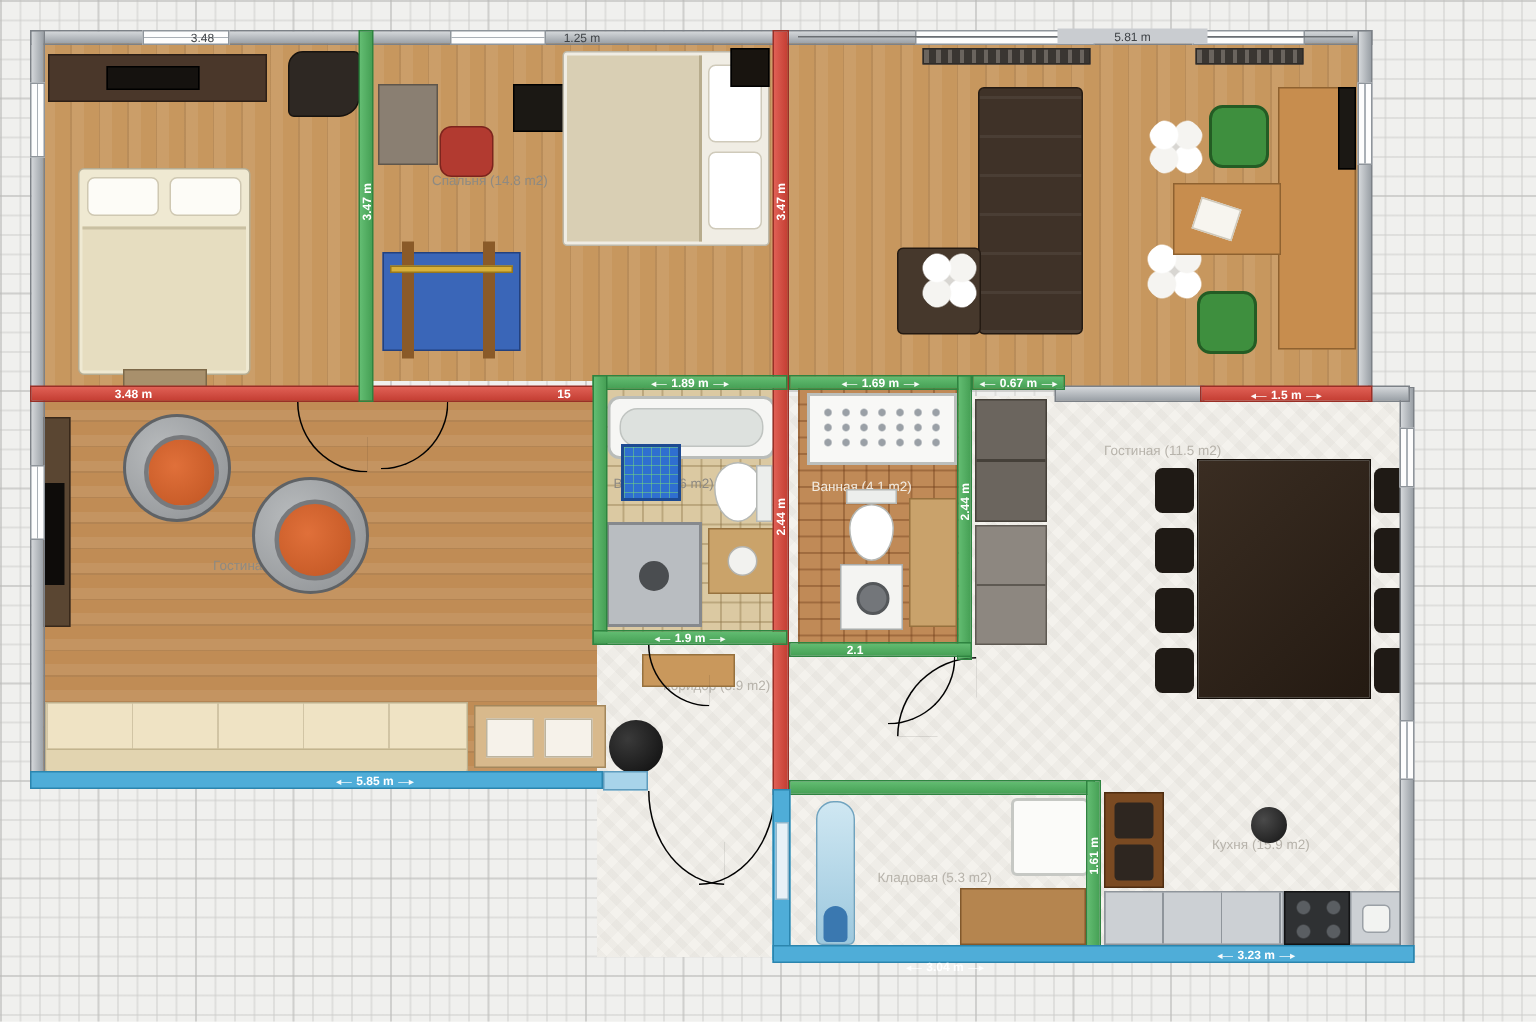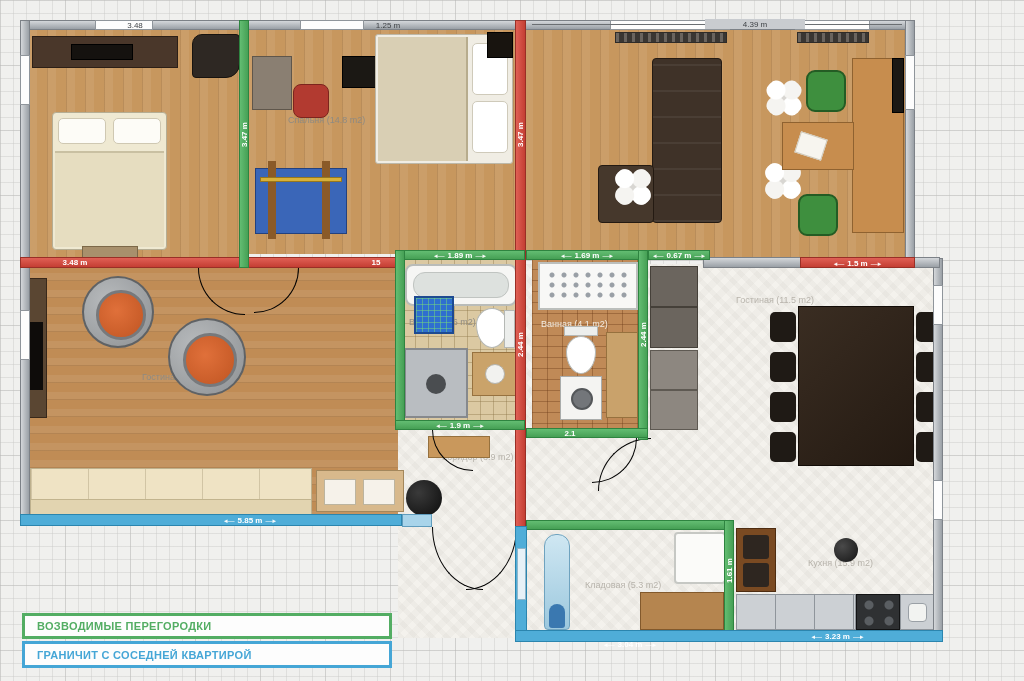--- a/index.html
+++ b/index.html
@@ -249,38 +249,32 @@
   <div class="abs window window-h" style="left:795px;top:20px;width:75px;height:10px;"></div>
   <div class="abs window window-v" style="left:20px;top:55px;width:10px;height:50px;"></div>
   <div class="abs window window-v" style="left:20px;top:310px;width:10px;height:50px;"></div>
   <div class="abs window window-v" style="left:905px;top:55px;width:10px;height:55px;"></div>
   <div class="abs window window-v" style="left:933px;top:285px;width:10px;height:40px;"></div>
   <div class="abs window window-v" style="left:933px;top:480px;width:10px;height:40px;"></div>
 
   <div class="mline" style="left:532px;top:24px;width:370px;"></div>
   <span class="abs dim dark" style="left:85px;top:21px;width:100px;height:8px;">3.48</span>
   <span class="abs dim dark" style="left:348px;top:21px;width:80px;height:8px;">1.25 m</span>
-  <span class="abs dim dark" style="left:705px;top:19px;width:100px;height:10px;background:#c9ccd0;">4.39 m</span>
-  <span class="abs dim" style="left:30px;top:258px;width:90px;height:9px;">3.48 m</span>
+  <span class="abs dim dark" style="left:705px;top:19px;width:100px;height:10px;background:#c9ccd0;">5.81 m</span>
+  <span class="abs dim" style="left:44px;top:258px;width:90px;height:9px;">3.48 m</span>
   <span class="abs dim" style="left:362px;top:258px;width:28px;height:9px;">15</span>
   <span class="abs dim harrow" style="left:398px;top:251px;width:124px;height:9px;">1.89 m</span>
   <span class="abs dim harrow" style="left:528px;top:251px;width:118px;height:9px;">1.69 m</span>
   <span class="abs dim harrow" style="left:646px;top:251px;width:66px;height:9px;">0.67 m</span>
   <span class="abs dim harrow" style="left:802px;top:259px;width:111px;height:9px;">1.5 m</span>
   <span class="abs vdim" style="left:240px;top:100px;width:9px;height:70px;">3.47 m</span>
   <span class="abs vdim" style="left:516px;top:100px;width:9px;height:70px;">3.47 m</span>
   <span class="abs vdim" style="left:516px;top:310px;width:9px;height:70px;">2.44 m</span>
   <span class="abs vdim" style="left:639px;top:300px;width:9px;height:70px;">2.44 m</span>
   <span class="abs dim harrow" style="left:398px;top:421px;width:124px;height:9px;">1.9 m</span>
   <span class="abs dim" style="left:540px;top:429px;width:60px;height:9px;">2.1</span>
   <span class="abs dim harrow" style="left:120px;top:516px;width:260px;height:9px;">5.85 m</span>
   <span class="abs dim harrow" style="left:535px;top:640px;width:190px;height:9px;">3.04 m</span>
   <span class="abs dim harrow" style="left:740px;top:632px;width:195px;height:9px;">3.23 m</span>
   <span class="abs vdim" style="left:725px;top:538px;width:9px;height:66px;">1.61 m</span>
 
-  <div class="legend-box" style="left:22px;top:613px;width:352px;height:20px;border:3px solid #53ad63;color:#53ad63;">
-    <span>ВОЗВОДИМЫЕ ПЕРЕГОРОДКИ</span>
-  </div>
-  <div class="legend-box" style="left:22px;top:641px;width:352px;height:21px;border:3px solid #45a6d6;color:#45a6d6;">
-    <span>ГРАНИЧИТ С СОСЕДНЕЙ КВАРТИРОЙ</span>
-  </div>
 
 </div>
 
 </body></html>

